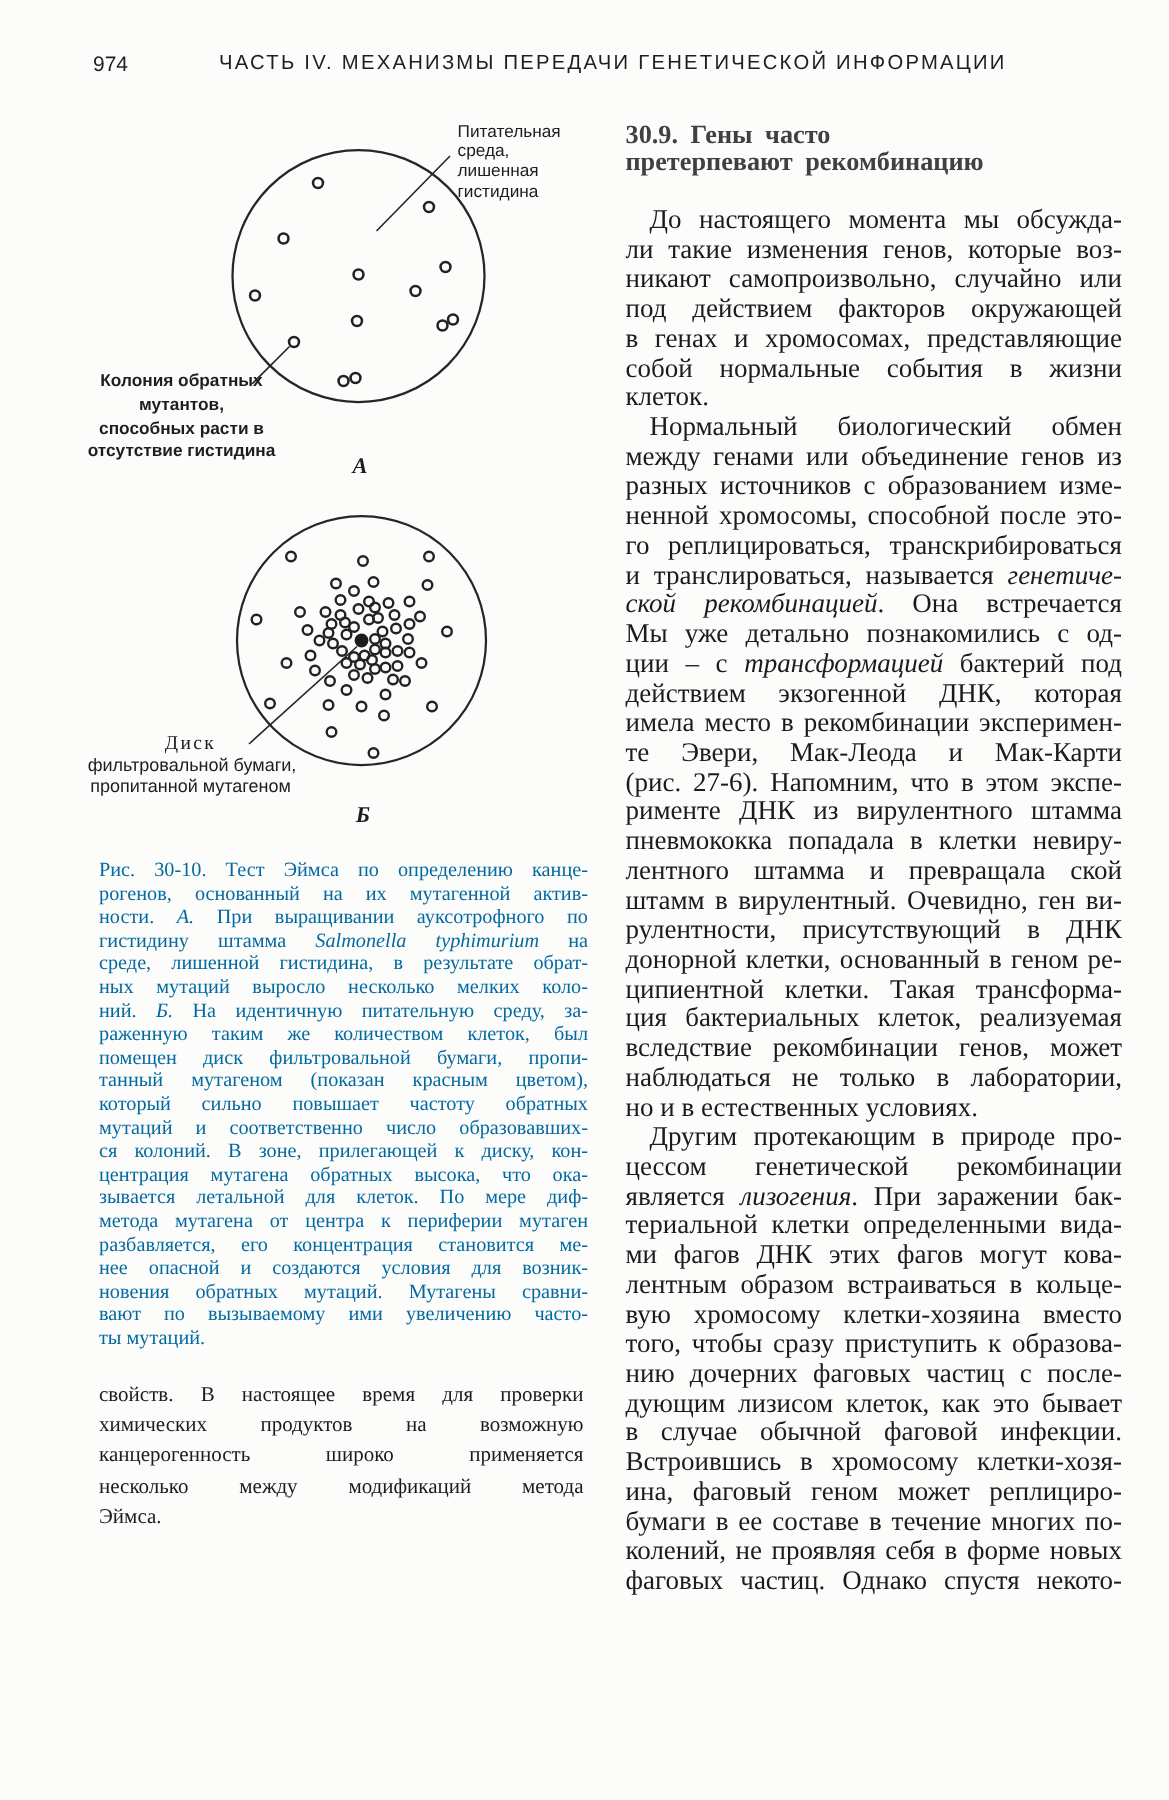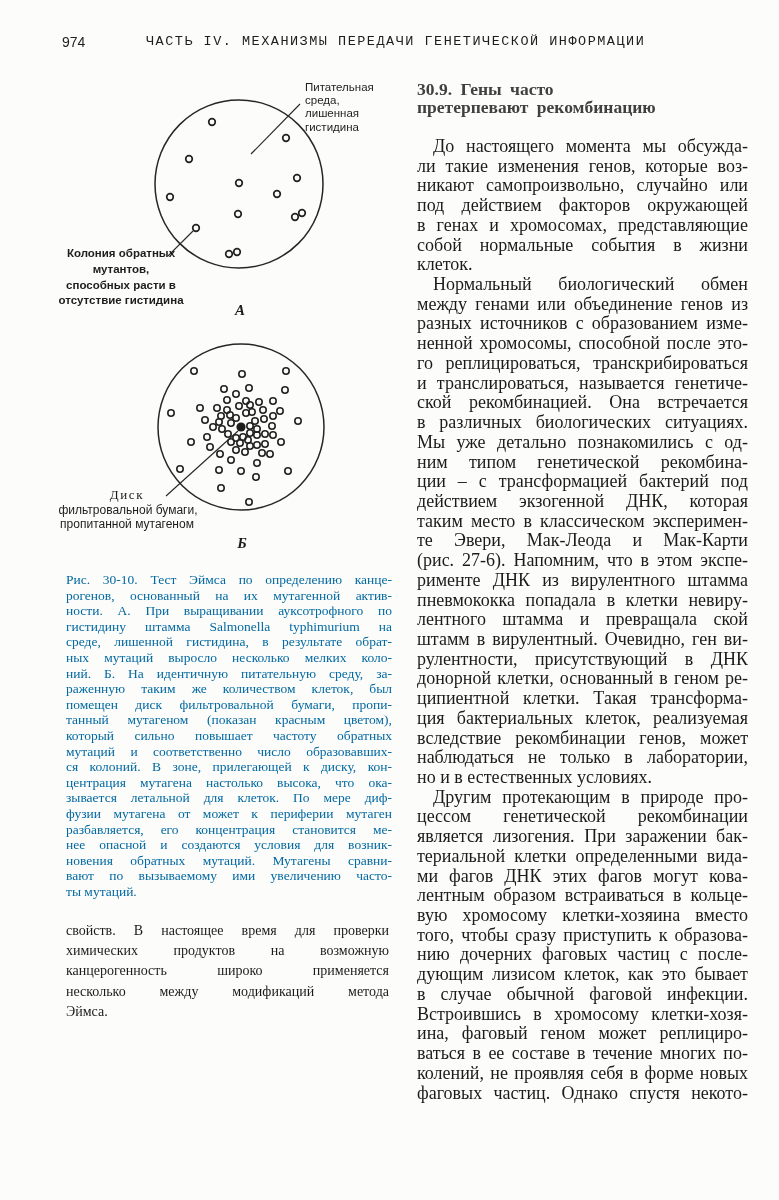--- a/index.html
+++ b/index.html
@@ -9,39 +9,39 @@
       font-family: "Liberation Serif", serif;
     }
     .abs { position: absolute; }
     
     .page-num {
       left: 62px; top: 33px; line-height: 18px;
       font-family: "Liberation Sans", sans-serif; font-size: 14px; color: #1e1e1e;
     }
     .running-title {
       left: 146px; top: 33px; line-height: 18px; white-space: nowrap;
-      font-family: Liberation Mono, monospace; font-size: 13.5px;
+      font-family: Liberation Sans, sans-serif; font-size: 13.5px;
       letter-spacing: 1.5px; color: #1e1e1e;
     }
     
     .figure-svg { left: 0; top: 0; width: 400px; height: 560px; }
     .fig-label { font-family: "Liberation Sans", sans-serif; font-size: 12px; fill: #1d1d1d; }
     .fig-label.small { font-size: 11.5px; }
     .fig-label.bold { font-weight: bold; font-size: 11.5px; }
     .fig-label.spaced { letter-spacing: 1.6px; font-family: "Liberation Serif", serif; font-size: 13px; }
     .panel-letter { font-family: "Liberation Serif", serif; font-style: italic; font-weight: bold; font-size: 15px; fill: #1d1d1d; }
     
     .ln {
       display: block; white-space: nowrap;
       text-align: justify; text-align-last: justify;
       overflow: visible;
     }
     .ln.last { text-align: left; text-align-last: left; }
     .ln.first { padding-left: 16px; }
-    .it { }
+    .it { font-style: italic; }
     .caption {
       left: 66px; top: 572px; width: 326px;
       font-size: 13.5px; line-height: 15.6px; color: #0369a1;
     }
     .caption .ln { height: 15.6px; }
     .left-body {
       left: 66px; top: 921px; width: 323px;
       font-size: 14px; line-height: 20.2px;
     }
     .left-body .ln { height: 20.2px; }
@@ -182,23 +182,23 @@
     <div class="ln"><span>гистидину штамма </span><span class="it">Salmonella typhimurium</span><span> на</span></div>
     <div class="ln"><span>среде, лишенной гистидина, в результате обрат-</span></div>
     <div class="ln"><span>ных мутаций выросло несколько мелких коло-</span></div>
     <div class="ln"><span>ний. </span><span class="it">Б.</span><span> На идентичную питательную среду, за-</span></div>
     <div class="ln"><span>раженную таким же количеством клеток, был</span></div>
     <div class="ln"><span>помещен диск фильтровальной бумаги, пропи-</span></div>
     <div class="ln"><span>танный мутагеном (показан красным цветом),</span></div>
     <div class="ln"><span>который сильно повышает частоту обратных</span></div>
     <div class="ln"><span>мутаций и соответственно число образовавших-</span></div>
     <div class="ln"><span>ся колоний. В зоне, прилегающей к диску, кон-</span></div>
-    <div class="ln"><span>центрация мутагена настолько высока, что ока-</span></div>
+    <div class="ln"><span>центрация мутагена обратных высока, что ока-</span></div>
     <div class="ln"><span>зывается летальной для клеток. По мере диф-</span></div>
-    <div class="ln"><span>фузии мутагена от может к периферии мутаген</span></div>
+    <div class="ln"><span>метода мутагена от центра к периферии мутаген</span></div>
     <div class="ln"><span>разбавляется, его концентрация становится ме-</span></div>
     <div class="ln"><span>нее опасной и создаются условия для возник-</span></div>
     <div class="ln"><span>новения обратных мутаций. Мутагены сравни-</span></div>
     <div class="ln"><span>вают по вызываемому ими увеличению часто-</span></div>
     <div class="ln last"><span>ты мутаций.</span></div>
   </div>
 
 <div class="abs left-body">
     <div class="ln"><span>свойств. В настоящее время для проверки</span></div>
     <div class="ln"><span>химических продуктов на возможную</span></div>
@@ -222,26 +222,24 @@
       <div class="ln last"><span>клеток.</span></div>
     </div>
   <div class="para">
       <div class="ln first"><span>Нормальный биологический обмен</span></div>
       <div class="ln"><span>между генами или объединение генов из</span></div>
       <div class="ln"><span>разных источников с образованием изме-</span></div>
       <div class="ln"><span>ненной хромосомы, способной после это-</span></div>
       <div class="ln"><span>го реплицироваться, транскрибироваться</span></div>
       <div class="ln"><span>и транслироваться, называется </span><span class="it">генетиче-</span></div>
       <div class="ln"><span class="it">ской рекомбинацией</span><span>. Она встречается</span></div>
-      <div class="ln"><span>в различных биологических ситуациях.</span></div>
       <div class="ln"><span>Мы уже детально познакомились с од-</span></div>
-      <div class="ln"><span>ним типом генетической рекомбина-</span></div>
       <div class="ln"><span>ции – с </span><span class="it">трансформацией</span><span> бактерий под</span></div>
       <div class="ln"><span>действием экзогенной ДНК, которая</span></div>
-      <div class="ln"><span>таким место в классическом эксперимен-</span></div>
+      <div class="ln"><span>имела место в рекомбинации эксперимен-</span></div>
       <div class="ln"><span>те Эвери, Мак-Леода и Мак-Карти</span></div>
       <div class="ln"><span>(рис. 27-6). Напомним, что в этом экспе-</span></div>
       <div class="ln"><span>рименте ДНК из вирулентного штамма</span></div>
       <div class="ln"><span>пневмококка попадала в клетки невиру-</span></div>
       <div class="ln"><span>лентного штамма и превращала ской</span></div>
       <div class="ln"><span>штамм в вирулентный. Очевидно, ген ви-</span></div>
       <div class="ln"><span>рулентности, присутствующий в ДНК</span></div>
       <div class="ln"><span>донорной клетки, основанный в геном ре-</span></div>
       <div class="ln"><span>ципиентной клетки. Такая трансформа-</span></div>
       <div class="ln"><span>ция бактериальных клеток, реализуемая</span></div>
@@ -256,17 +254,17 @@
       <div class="ln"><span>териальной клетки определенными вида-</span></div>
       <div class="ln"><span>ми фагов ДНК этих фагов могут кова-</span></div>
       <div class="ln"><span>лентным образом встраиваться в кольце-</span></div>
       <div class="ln"><span>вую хромосому клетки-хозяина вместо</span></div>
       <div class="ln"><span>того, чтобы сразу приступить к образова-</span></div>
       <div class="ln"><span>нию дочерних фаговых частиц с после-</span></div>
       <div class="ln"><span>дующим лизисом клеток, как это бывает</span></div>
       <div class="ln"><span>в случае обычной фаговой инфекции.</span></div>
       <div class="ln"><span>Встроившись в хромосому клетки-хозя-</span></div>
       <div class="ln"><span>ина, фаговый геном может реплициро-</span></div>
-      <div class="ln"><span>ваться в ее составе в течение многих по-</span></div>
+      <div class="ln"><span>бумаги в ее составе в течение многих по-</span></div>
       <div class="ln"><span>колений, не проявляя себя в форме новых</span></div>
       <div class="ln"><span>фаговых частиц. Однако спустя некото-</span></div>
     </div>
 </div>
 
 </body></html>

